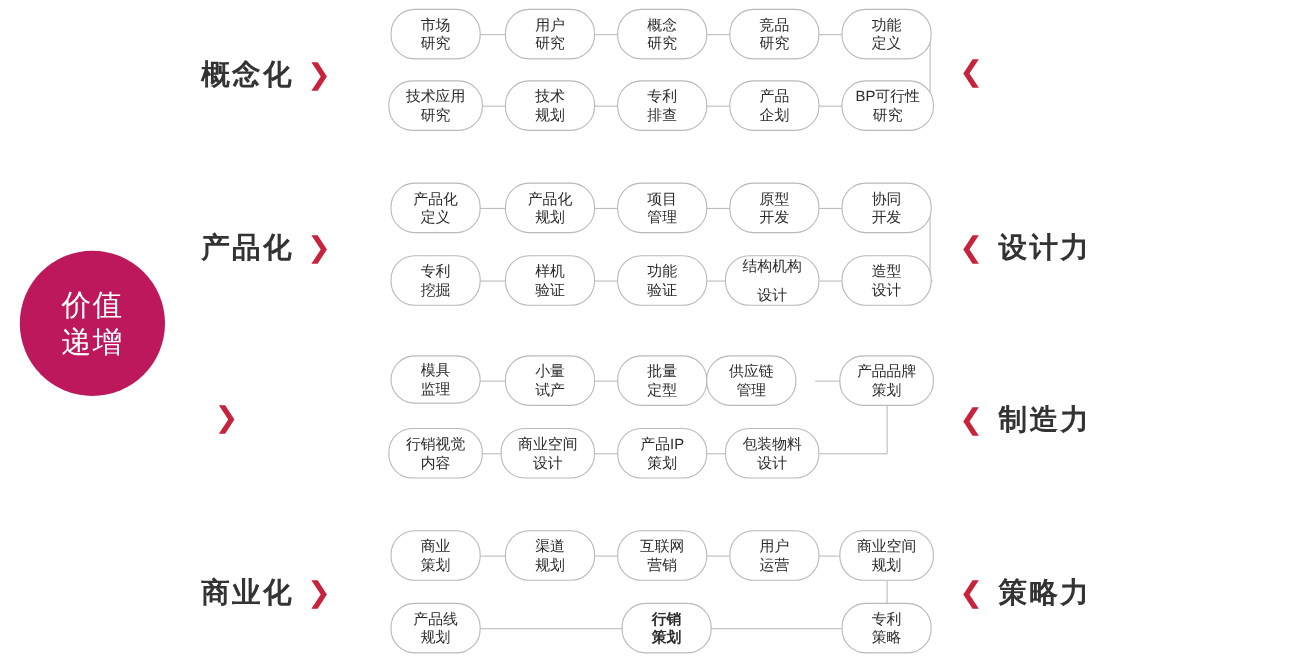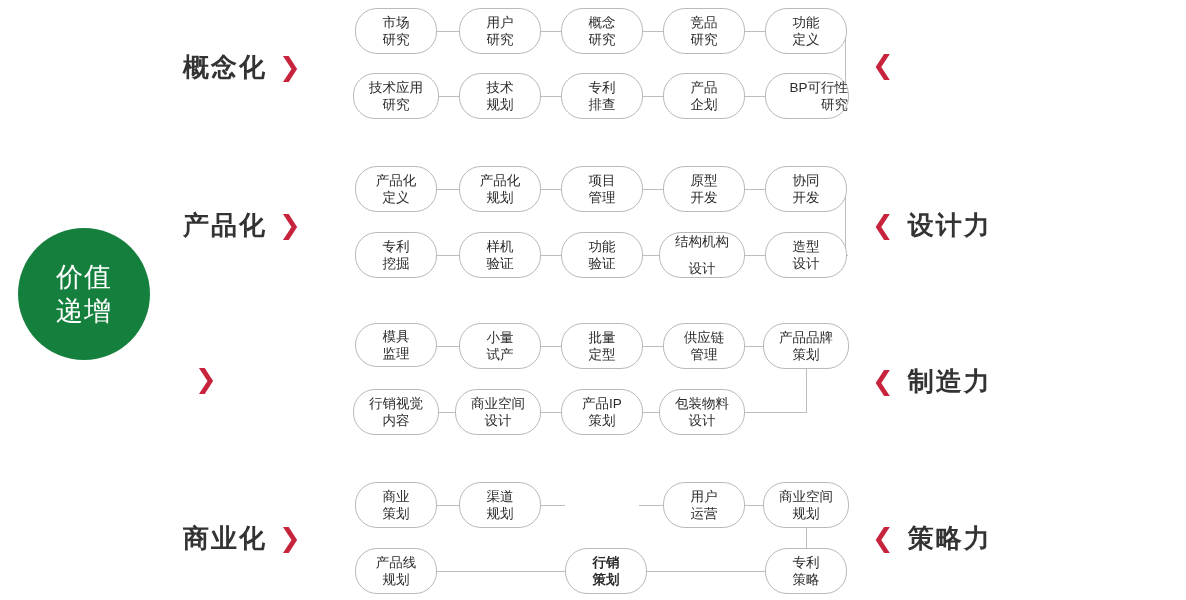--- a/index.html
+++ b/index.html
@@ -10,21 +10,21 @@
     overflow:hidden;
     position:relative;
   }
   #stage{position:relative;width:1186px;height:600px;}
 
   
   .big-circle{
     position:absolute;
     width:132px;height:132px;
     border-radius:50%;
-    background:#15803d;
+    background:#be185d;
     color:#ffffff;
     display:flex;flex-direction:column;
     align-items:center;justify-content:center;
     font-size:27px;line-height:34px;
     letter-spacing:1px;
   }
   .big-circle span{display:block;}
   #left-circle{left:18px;top:228px;}
   #right-circle{left:1036px;top:228px;}
 
@@ -170,21 +170,21 @@
       <span>规划</span>
   </div>
   <div class="node" style="left:561px;top:73px;width:82px;height:46px;">
     <span>专利</span>
       <span>排查</span>
   </div>
   <div class="node" style="left:663px;top:73px;width:82px;height:46px;">
     <span>产品</span>
       <span>企划</span>
   </div>
-  <div class="node" style="left:765px;top:73px;width:84px;height:46px;align-items:flex-end;">
+  <div class="node" style="left:765px;top:73px;width:84px;height:46px;">
     <span>BP可行性</span>
       <span>研究</span>
   </div>
 
   <div class="conn h" style="left:435px;top:189px;width:28px;"></div>
   <div class="conn h" style="left:537px;top:189px;width:28px;"></div>
   <div class="conn h" style="left:639px;top:189px;width:28px;"></div>
   <div class="conn h" style="left:741px;top:189px;width:28px;"></div>
   <div class="conn v" style="left:845px;top:189px;height:66px;"></div>
   <div class="conn h" style="left:435px;top:255px;width:28px;"></div>
@@ -251,21 +251,21 @@
       <span>监理</span>
   </div>
   <div class="node" style="left:561px;top:323px;width:82px;height:46px;">
     <span>批量</span>
       <span>定型</span>
   </div>
   <div class="node" style="left:459px;top:323px;width:82px;height:46px;">
     <span>小量</span>
       <span>试产</span>
   </div>
-  <div class="node" style="left:663px;top:323px;width:82px;height:46px;">
+  <div class="node" style="left:642px;top:323px;width:82px;height:46px;">
     <span>供应链</span>
       <span>管理</span>
   </div>
   <div class="node" style="left:763px;top:323px;width:86px;height:46px;">
     <span>产品品牌</span>
       <span>策划</span>
   </div>
 
   <div class="node" style="left:353px;top:389px;width:86px;height:46px;">
     <span>行销视觉</span>
@@ -293,20 +293,24 @@
   <div class="conn h" style="left:645px;top:571px;width:120px;"></div>
 
   <div class="node" style="left:355px;top:482px;width:82px;height:46px;">
     <span>商业</span>
       <span>策划</span>
   </div>
   <div class="node" style="left:459px;top:482px;width:82px;height:46px;">
     <span>渠道</span>
       <span>规划</span>
   </div>
+  <div class="node" style="left:561px;top:482px;width:82px;height:46px;">
+    <span>互联网</span>
+      <span>营销</span>
+  </div>
   <div class="node" style="left:663px;top:482px;width:82px;height:46px;">
     <span>用户</span>
       <span>运营</span>
   </div>
   <div class="node" style="left:763px;top:482px;width:86px;height:46px;">
     <span>商业空间</span>
       <span>规划</span>
   </div>
 
   <div class="node" style="left:355px;top:548px;width:82px;height:46px;">

